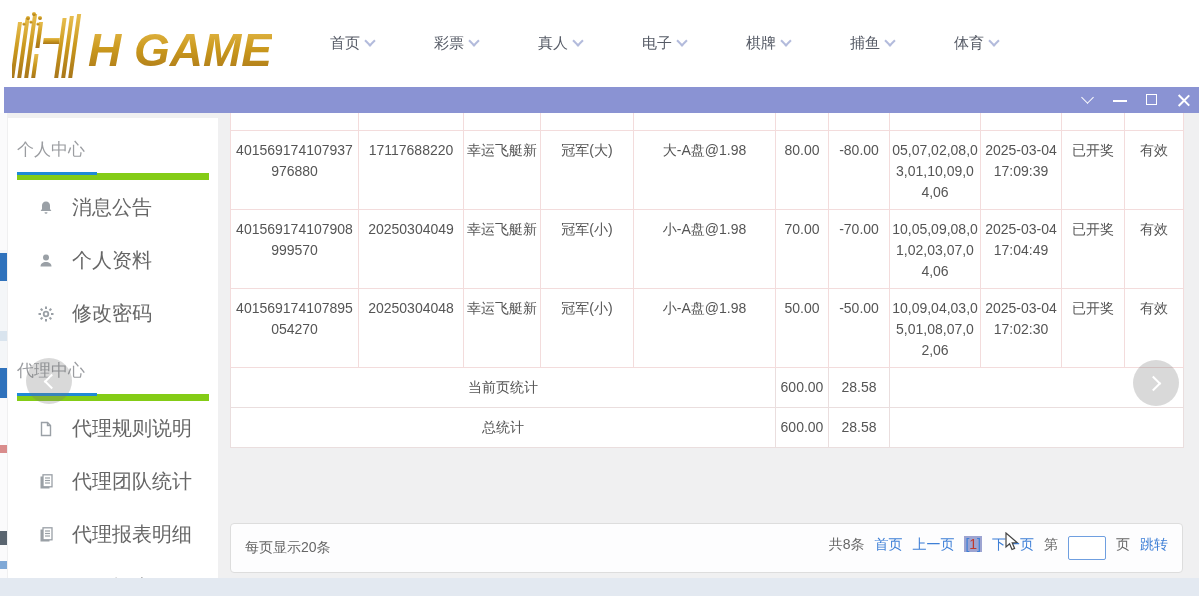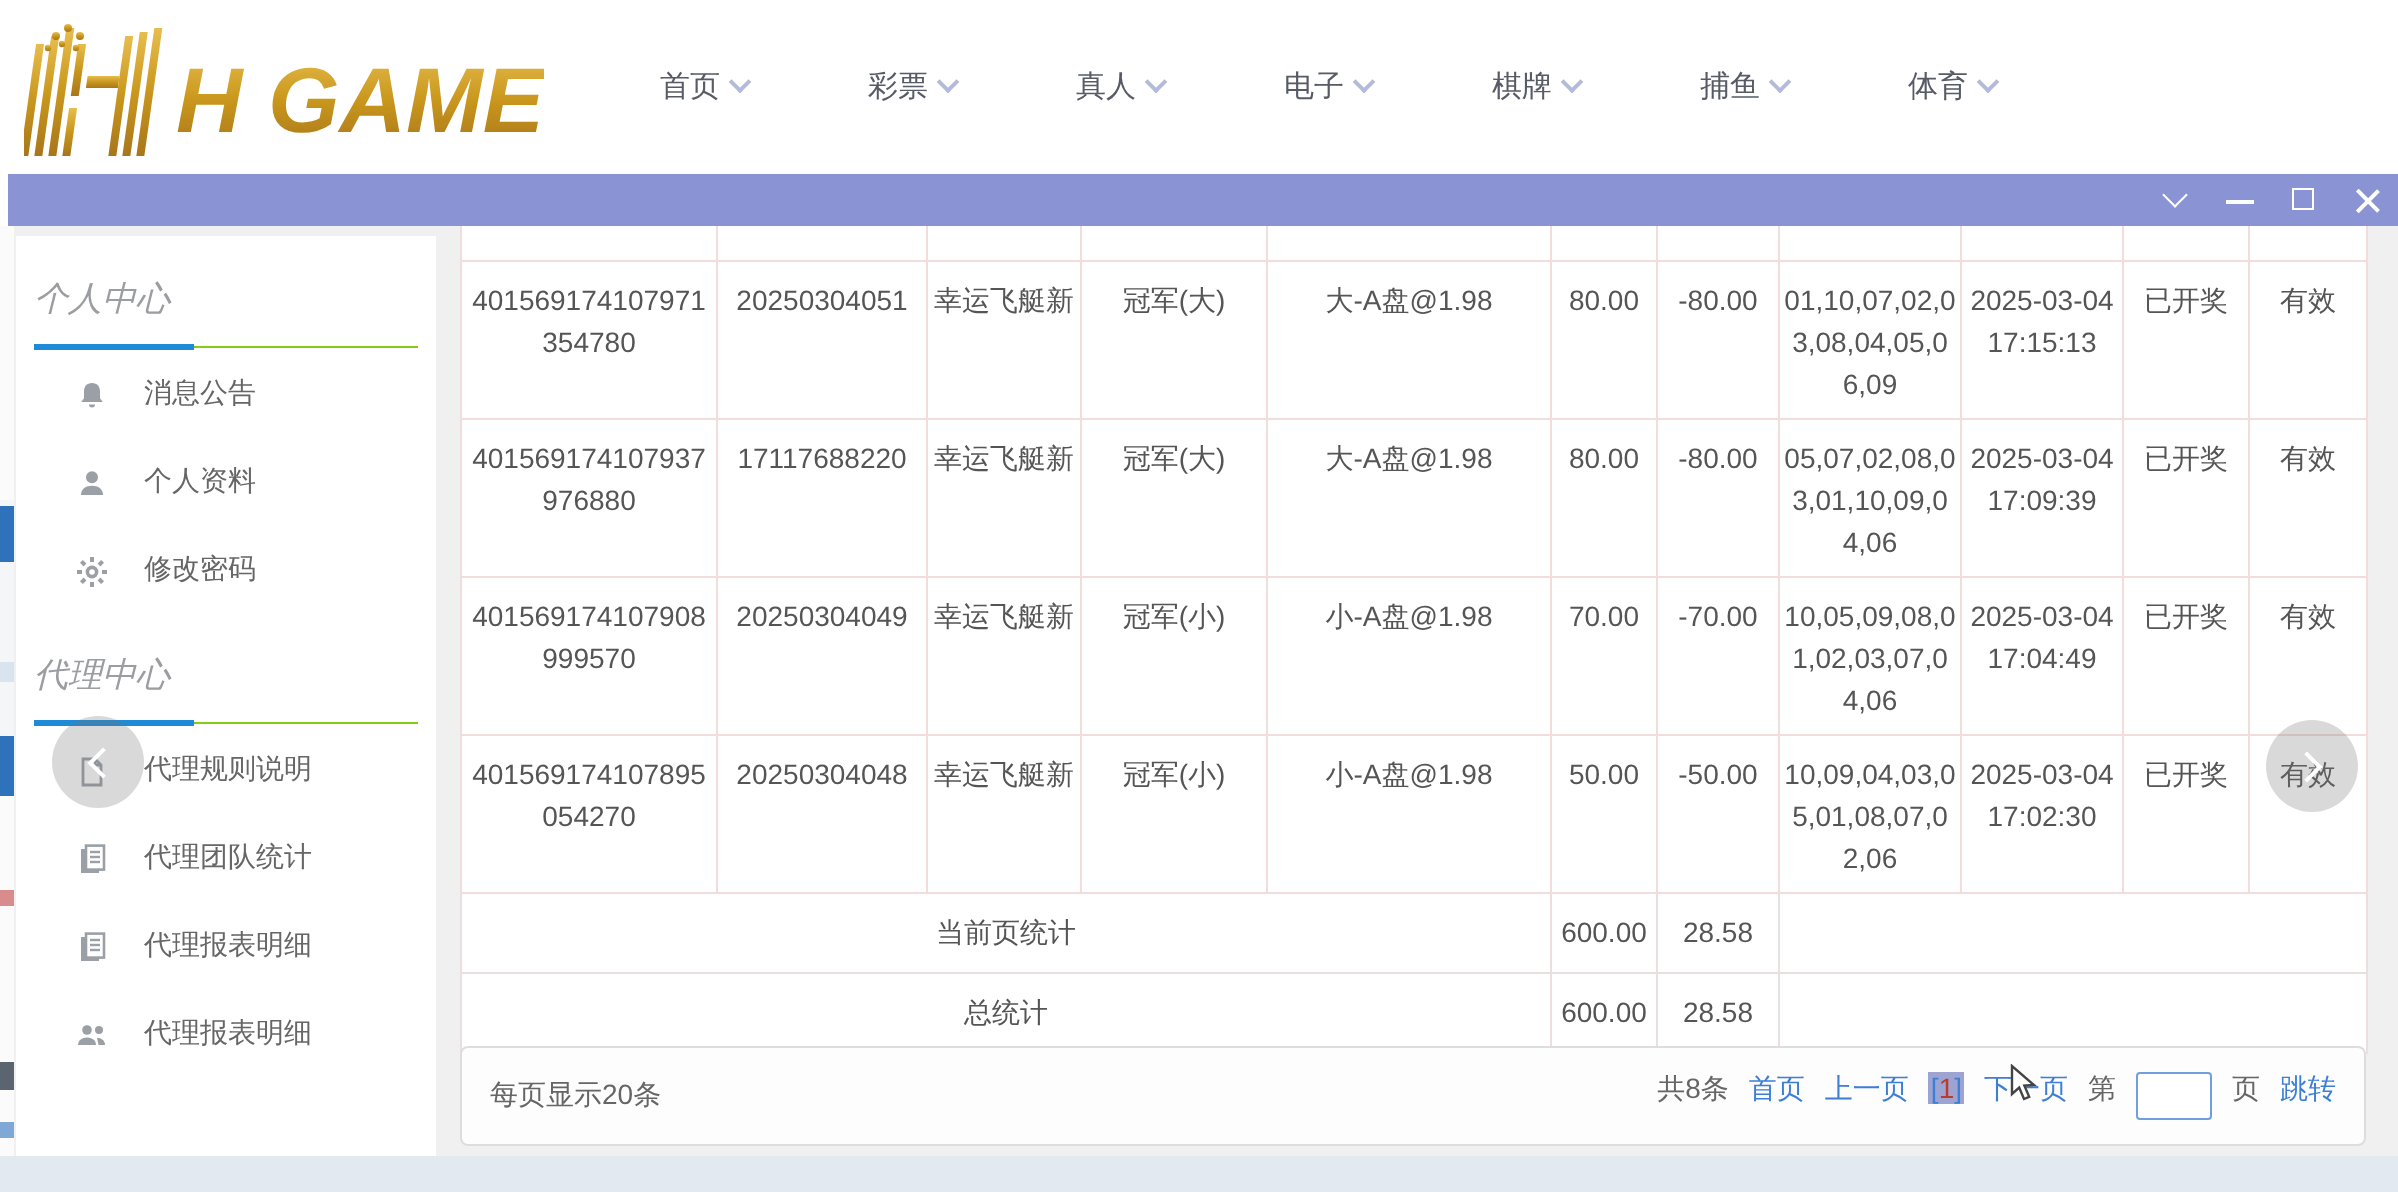--- a/index.html
+++ b/index.html
@@ -32,23 +32,23 @@
   .content { position:absolute; left:0; top:113px; width:1199px; height:465px; background:#f0f0f1; }
   .bottom-strip { position:absolute; left:0; top:578px; width:1199px; height:18px; background:#e3e9f1; }
 
   
   .edge-strip { position:absolute; left:0; top:113px; width:7px; height:465px; background:#fbfbfc; }
   .frag { position:absolute; left:0; width:7px; }
 
   
   .sidebar { position:absolute; left:8px; top:118px; width:210px; height:460px; background:#fff; }
   .side-sec-title { margin:20px 9px 0 9px; font-size:17px; color:#9b9da1; padding-bottom:12px;
-    border-bottom:1px solid #84cc16; position:relative;font-style:italic; }
+    border-bottom:7px solid #84cc16; position:relative; }
   .side-sec-title::after { content:""; position:absolute; left:0; bottom:-2px; width:80px; height:3px; background:#1f8ad6; }
-  .side-item { display:flex; align-items:flex-end; gap:18px; padding:12px 0 12px 30px; font-size:14px;
+  .side-item { display:flex; align-items:center; gap:18px; padding:12px 0 12px 30px; font-size:20px;
     color:#666; cursor:pointer; margin-top:2px; }
   .side-item svg { flex:0 0 16px; }
 
   
   .circle-btn { position:absolute; width:46px; height:46px; border-radius:50%;
     background:rgba(120,120,120,0.28); display:flex; align-items:center; justify-content:center; cursor:pointer; }
   .circle-btn .c-chev { width:11px; height:11px; border-right:2.5px solid #fff; border-bottom:2.5px solid #fff; }
   .cb-left { left:26px; top:358px; }
   .cb-left .c-chev { transform:rotate(135deg); margin-left:5px; }
   .cb-right { left:1133px; top:360px; }
@@ -278,33 +278,20 @@
           <td></td>
           <td></td>
           <td></td>
           <td></td>
           <td></td>
           <td></td>
           <td></td>
           <td></td>
     </tr>
     <tr class="data-row">
-      <td>401569174107971354780</td>
-      <td>20250304051</td>
-      <td>幸运飞艇新</td>
-      <td>冠军(大)</td>
-      <td>大-A盘@1.98</td>
-      <td>80.00</td>
-      <td>-80.00</td>
-      <td>01,10,07,02,03,08,04,05,06,09</td>
-      <td>2025-03-04 17:15:13</td>
-      <td>已开奖</td>
-      <td>有效</td>
-    </tr>
-    <tr class="data-row">
       <td>401569174107937976880</td>
       <td>17117688220</td>
       <td>幸运飞艇新</td>
       <td>冠军(大)</td>
       <td>大-A盘@1.98</td>
       <td>80.00</td>
       <td>-80.00</td>
       <td>05,07,02,08,03,01,10,09,04,06</td>
       <td>2025-03-04 17:09:39</td>
       <td>已开奖</td>

